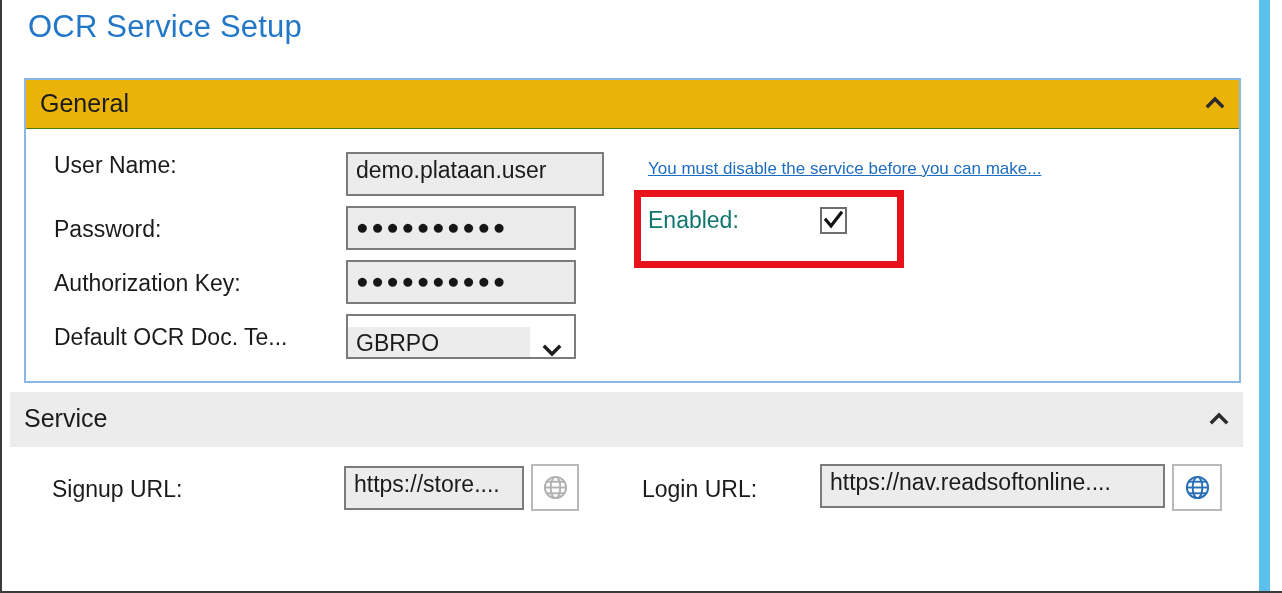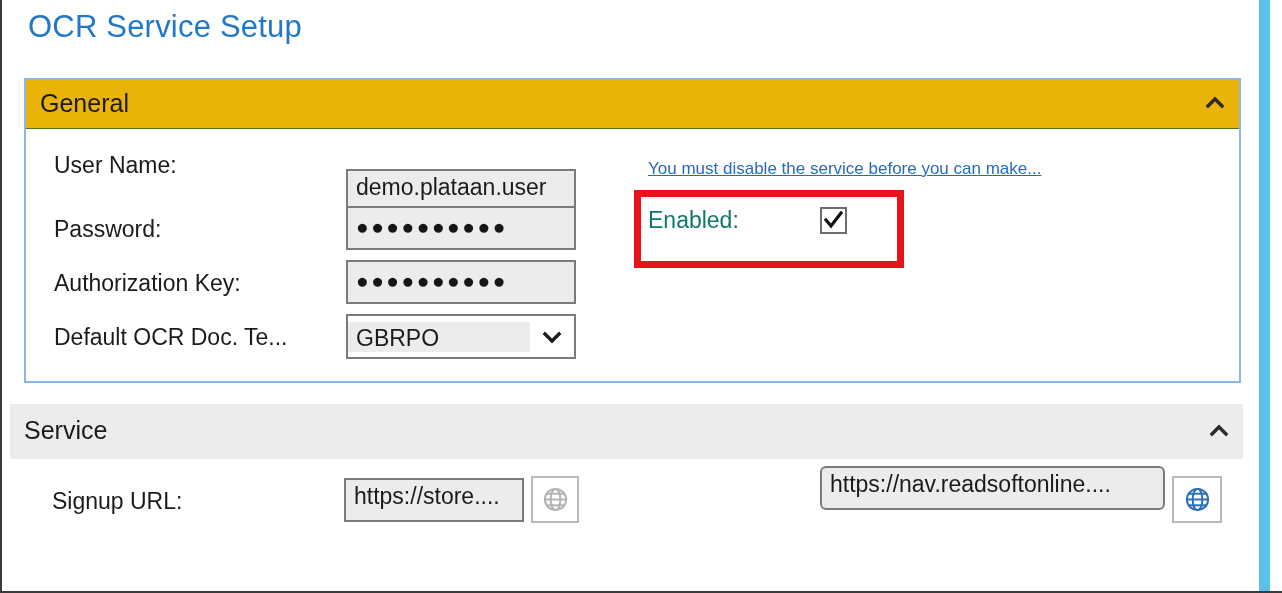--- a/index.html
+++ b/index.html
@@ -92,21 +92,20 @@
   }
 
   
   #service-panel {
     position: absolute;
     left: 8px;
     top: 392px;
     width: 1233px;
     height: 146px;
     background: #ffffff;
-    margin-top: 12px;
   }
   #service-panel .section-head {
     height: 55px;
     background: #ececec;
     border-bottom: 1px solid #ffffff;
   }
   #service-panel .section-head .section-title { top: 12px; }
 
   
   .field-label {
@@ -132,21 +131,21 @@
     color: #161616;
   }
 
   
   .combobox {
     position: absolute;
     box-sizing: border-box;
     border: 2px solid #7b7b7b;
     background: #ffffff;
     display: flex;
-    align-items: center;
+    align-items: flex-end;
   }
   .combobox .cb-value {
     flex: 1;
     background: #ececec;
     font-size: 23px;
     color: #1b1b1b;
     padding: 3px 0 0 8px;
     white-space: nowrap;
     overflow: hidden;
   }
@@ -230,21 +229,21 @@
     <div class="section-head">
       <span class="section-title">General</span>
       <span class="chevron">
         <svg width="20" height="14" viewBox="0 0 20 14">
           <path d="M3 11 L10 4 L17 11" stroke="#2b2b2b" stroke-width="3.4" fill="none" stroke-linecap="square"></path>
         </svg>
       </span>
     </div>
 
     <div class="field-label" style="left:28px; top:72px;">User Name:</div>
-    <div class="textbox" style="left:320px; top:89px; width:230px; height:44px;">demo.plataan.user</div>
+    <div class="textbox" style="left:320px; top:72px; width:258px; height:44px;">demo.plataan.user</div>
 
     <div class="field-label" style="left:28px; top:136px;">Password:</div>
     <div class="textbox dots" style="left:320px; top:126px; width:230px; height:44px; padding-top:7px;">●●●●●●●●●●</div>
 
     <div class="field-label" style="left:28px; top:190px;">Authorization Key:</div>
     <div class="textbox dots" style="left:320px; top:180px; width:230px; height:44px; padding-top:7px;">●●●●●●●●●●</div>
 
     <div class="field-label" style="left:28px; top:244px;">Default OCR Doc. Te...</div>
     <div class="combobox" style="left:320px; top:234px; width:230px; height:45px;">
       <span class="cb-value">GBRPO</span>
@@ -283,21 +282,22 @@
       <svg width="27" height="27" viewBox="0 0 28 28">
         <circle cx="14" cy="14" r="11" stroke="#b2b2b2" stroke-width="2" fill="none"></circle>
         <ellipse cx="14" cy="14" rx="5" ry="11" stroke="#b2b2b2" stroke-width="2" fill="none"></ellipse>
         <line x1="3" y1="14" x2="25" y2="14" stroke="#b2b2b2" stroke-width="2"></line>
         <line x1="5" y1="8" x2="23" y2="8" stroke="#b2b2b2" stroke-width="2"></line>
         <line x1="5" y1="20" x2="23" y2="20" stroke="#b2b2b2" stroke-width="2"></line>
       </svg>
     </div>
 
 
-    <div class="textbox" style="left:810px; top:62px; width:345px; height:44px;border-radius:6px;">https://nav.readsoftonline....</div>
+    <div class="field-label" style="left:632px; top:84px;">Login URL:</div>
+    <div class="textbox" style="left:810px; top:72px; width:345px; height:44px;">https://nav.readsoftonline....</div>
     <div class="globe-btn" style="left:1162px; top:72px; width:50px; height:47px;">
       <svg width="27" height="27" viewBox="0 0 28 28">
         <circle cx="14" cy="14" r="11" stroke="#2b6fb5" stroke-width="2" fill="none"></circle>
         <ellipse cx="14" cy="14" rx="5" ry="11" stroke="#2b6fb5" stroke-width="2" fill="none"></ellipse>
         <line x1="3" y1="14" x2="25" y2="14" stroke="#2b6fb5" stroke-width="2"></line>
         <line x1="5" y1="8" x2="23" y2="8" stroke="#2b6fb5" stroke-width="2"></line>
         <line x1="5" y1="20" x2="23" y2="20" stroke="#2b6fb5" stroke-width="2"></line>
       </svg>
     </div>
   </div>

